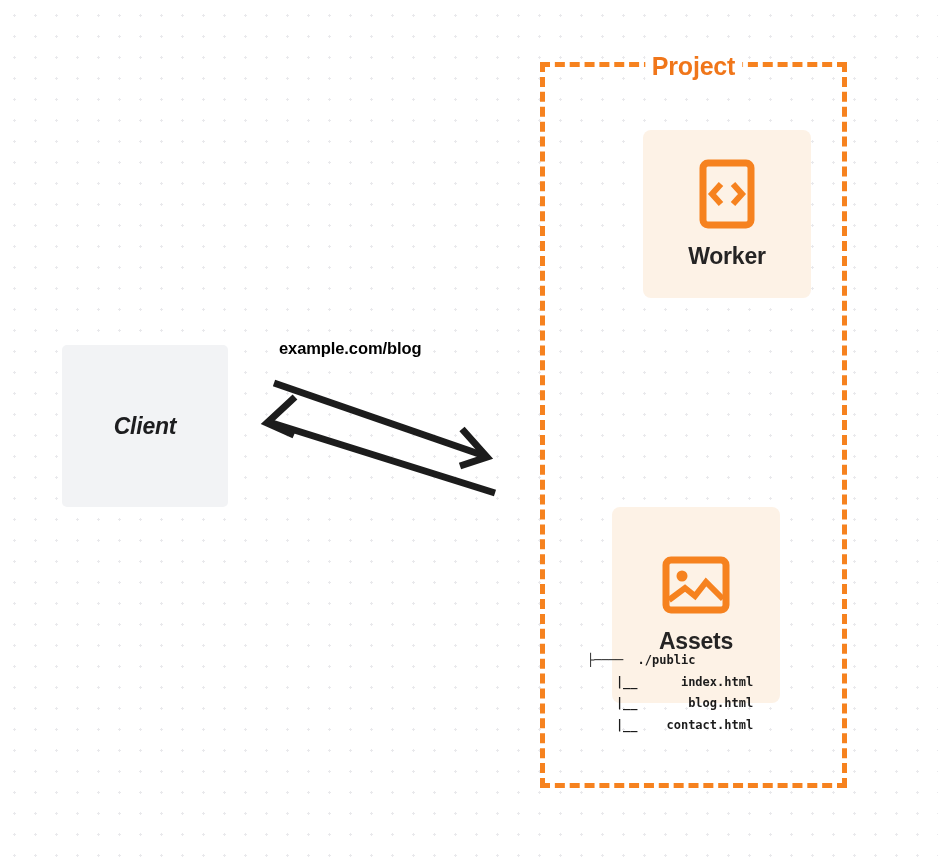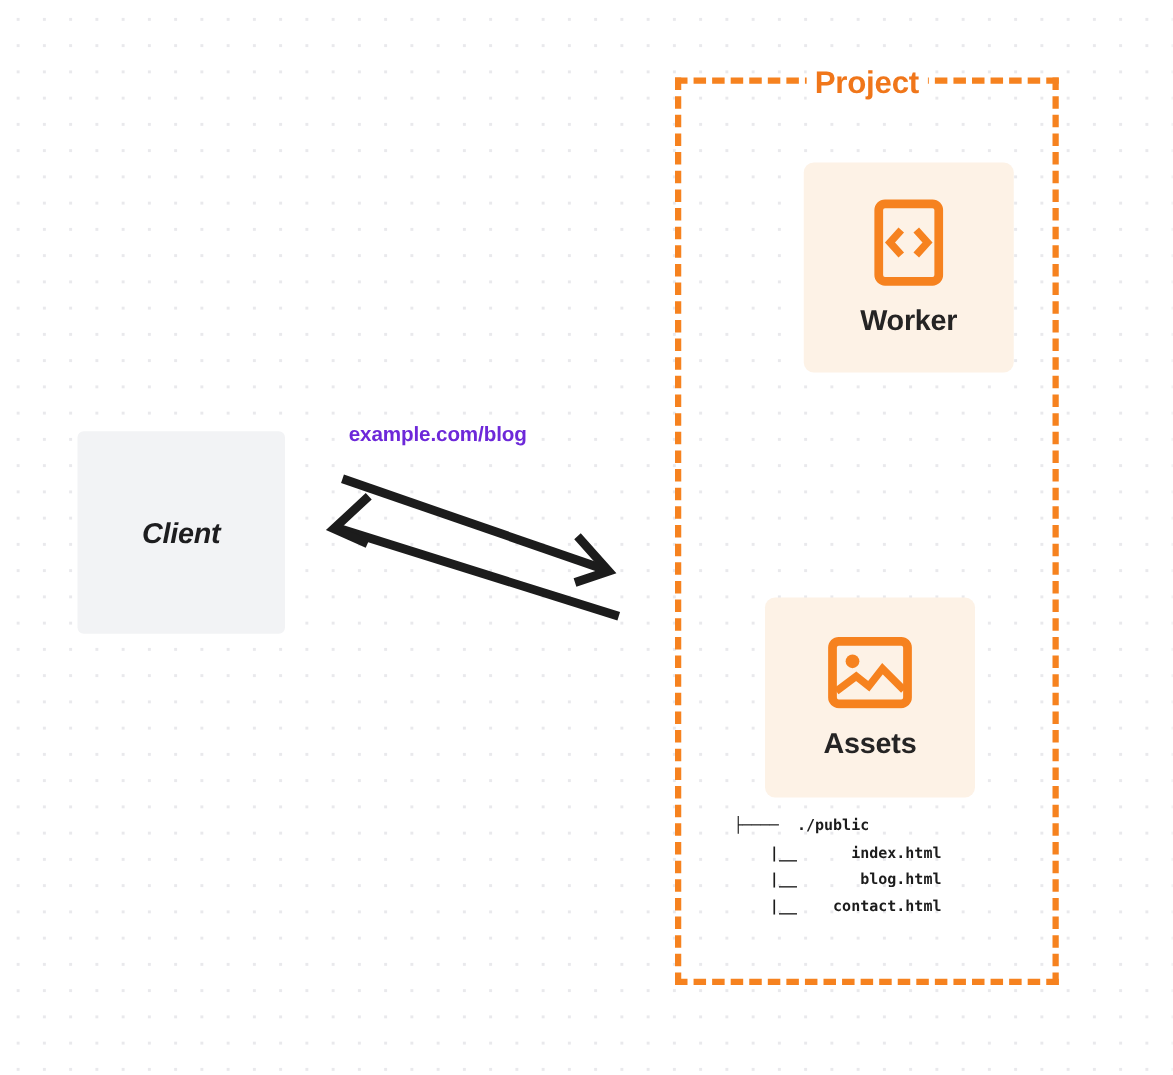--- a/index.html
+++ b/index.html
@@ -44,21 +44,21 @@
     letter-spacing: -0.2px;
   }
 
   
   .edge-label {
     position: absolute;
     left: 279px;
     top: 339px;
     font-size: 16.5px;
     font-weight: bold;
-    color: #6d28d9;
+    color: #000000;
     letter-spacing: -0.1px;
     white-space: nowrap;
   }
 
   
   .arrows {
     position: absolute;
     left: 0;
     top: 0;
     width: 938px;
@@ -103,22 +103,22 @@
     justify-content: center;
   }
   .card-worker {
     left: 613px;
     top: 130px;
     height: 168px;
     margin-left: 30px;
   }
   .card-assets {
     left: 612px;
-    top: 478px;
-    height: 160px;
+    top: 507px;
+    height: 196px;
   }
   .card-icon {
     display: block;
     margin-bottom: 14px;
   }
   .card-label {
     font-size: 23px;
     font-weight: bold;
     color: #252424;
     letter-spacing: -0.2px;

